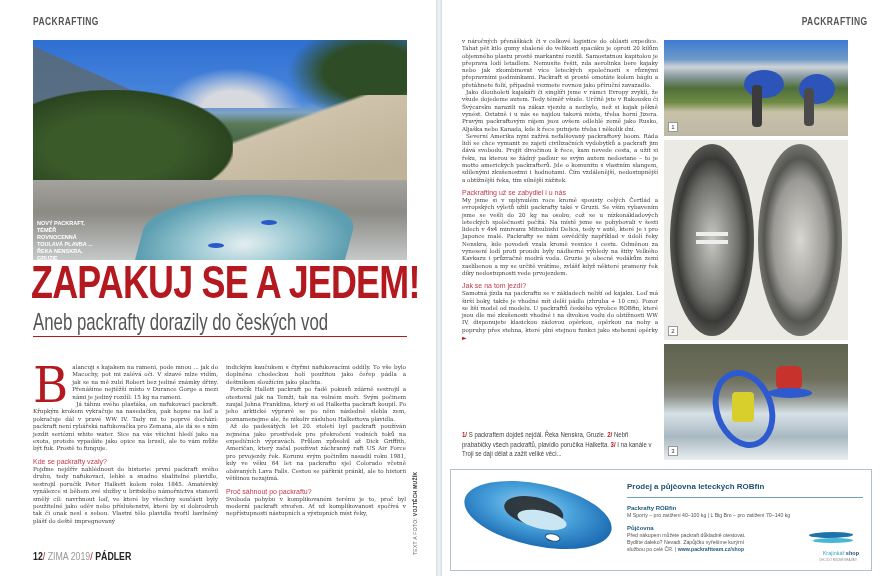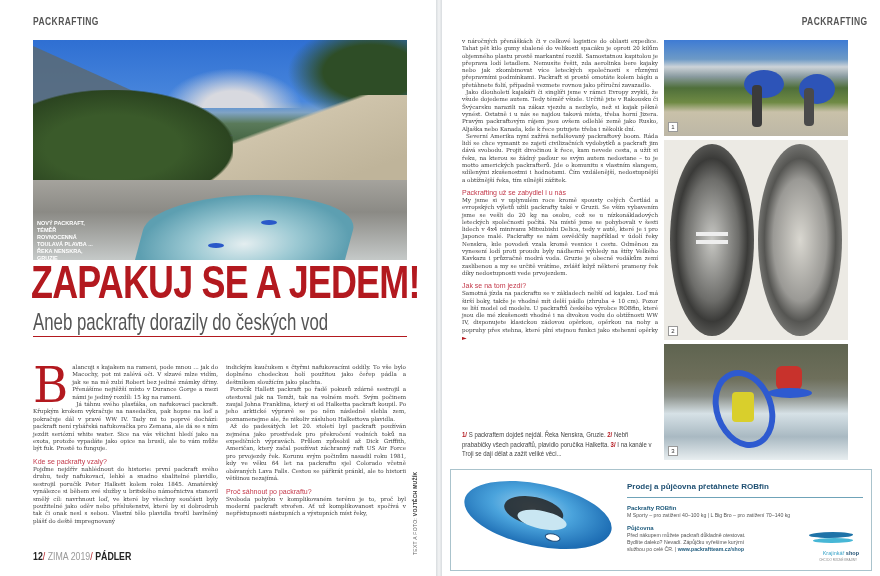--- a/index.html
+++ b/index.html
@@ -205,21 +205,21 @@
     <div class="blob" style="left:104px;top:44px;width:44px;height:10px;background:#2e5ad0;"></div>
     <div class="badge">3</div>
   </div>
 
   <div class="ad">
     <div class="ad-boat">
       <div class="seat"></div>
       <div class="floor"></div>
       <div class="logo"></div>
     </div>
-    <div class="ad-title">Prodej a půjčovna přetáhnete ROBfin</div>
+    <div class="ad-title">Prodej a půjčovna leteckých ROBfin</div>
     <div class="ad-rule"></div>
     <div class="ad-sub" style="top:35px;">Packrafty ROBfin</div>
     <div class="ad-text" style="top:42px;">M Sporty – pro zatížení 40–100 kg | L Big Bro – pro zatížení 70–140 kg</div>
     <div class="ad-sub" style="top:55px;">Půjčovna</div>
     <div class="ad-text" style="top:62px;">
       <div>Před nákupem můžete packraft důkladně otestovat.</div>
       <div>Bydlíte daleko? Nevadí. Zápůjčku vyřešíme kurýrní</div>
       <div><span>službou po celé ČR. |</span>
         <span class="url">www.packraftteam.cz/shop</span></div>
     </div>

